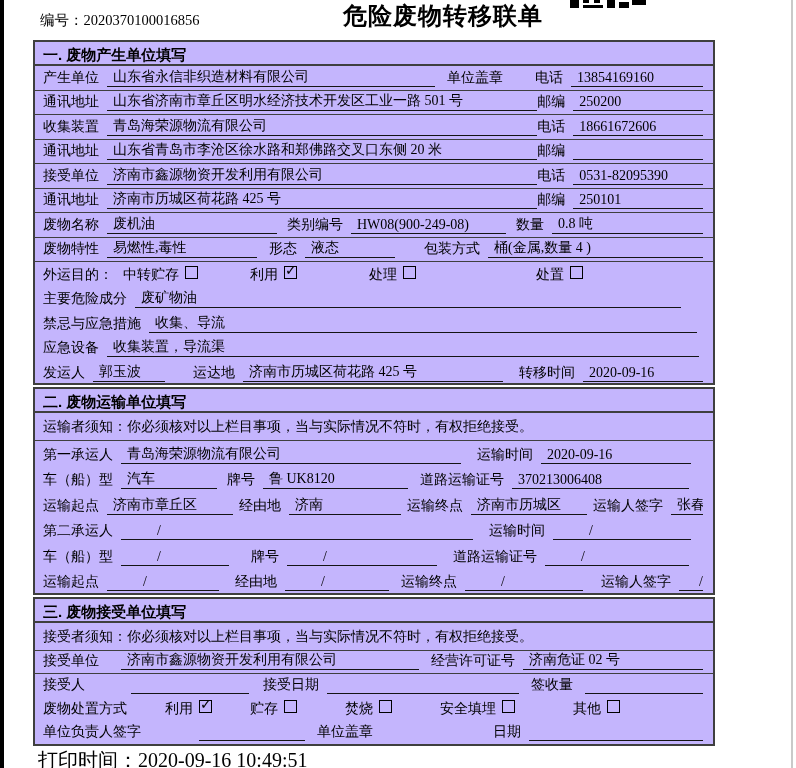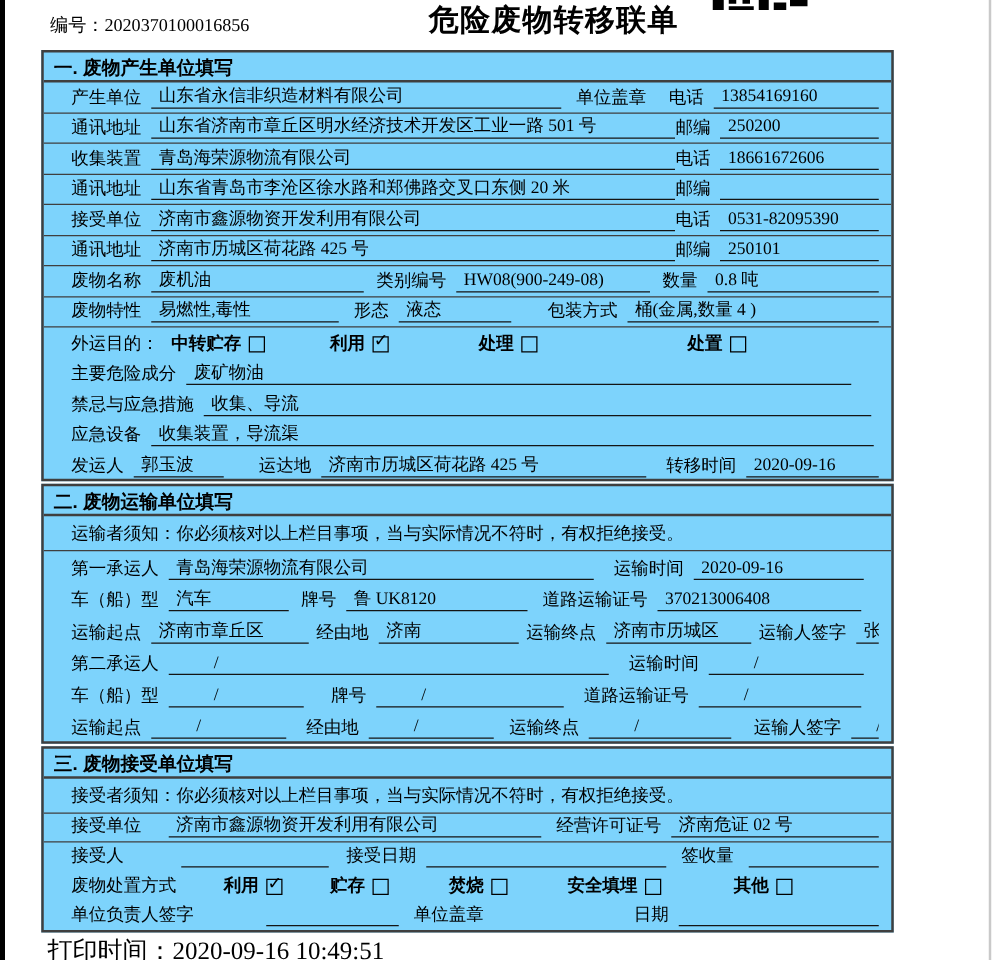--- a/index.html
+++ b/index.html
@@ -8,44 +8,44 @@
 
   .edge-left  { position:absolute; left:0; top:0; width:4px; height:768px; background:#000; }
   .edge-right { position:absolute; left:791px; top:0; width:2px; height:768px; background:#c9c9c9; }
 
   .serial { position:absolute; left:40px; top:11px; font-size:14.5px; white-space:nowrap; }
   .doc-title { position:absolute; left:90px; top:0px; width:706px; text-align:center;
                font-family:Liberation Mono, monospace; font-weight:bold;
                font-size:24px; letter-spacing:1px; }
   .qr { position:absolute; left:570px; top:0; width:82px; height:8px; }
 
-  .tbl { position:absolute; left:33px; width:682px; border:2px solid #3f3f3f; background:#7dd3fc; overflow:hidden; }
+  .tbl { position:absolute; left:33px; width:682px; border:2px solid #3f3f3f; background:#c4b5fd; overflow:hidden; }
   #s1 { top:40px;  height:345px; }
   #s2 { top:387px; height:208px; }
   #s3 { top:597px; height:149px; }
 
   .sec-head { font-family:"Liberation Sans","DejaVu Sans",sans-serif; font-weight:bold;
               font-size:15px; height:24px; line-height:21px; padding:2px 8px 0;
               border-bottom:2px solid #3f3f3f; }
 
-  .row { display:flex; align-items:flex-end; padding:0 10px 3px 22px; }
+  .row { display:flex; align-items:flex-end; padding:0 10px 3px 8px; }
   #s1 .row { height:24.5px; }
   #s2 .row { height:25.5px; }
   #s3 .row { height:23.2px; }
   .notice-row { height:28px !important; border-bottom:1px solid #3f3f3f; align-items:center; padding-top:3px;text-align:right; }
   .sep { border-bottom:1px solid #3f3f3f; }
 
   .lbl { white-space:nowrap; }
   .uv  { border-bottom:1px solid #141414; white-space:nowrap; padding:0 2px 0 6px;
          margin-left:8px; min-height:17px; overflow:hidden; }
   .grow { flex:1; }
   .c { padding-left:36px; }
   .ml-auto { margin-left:auto; }
 
-  .opt { display:flex; align-items:flex-end; white-space:nowrap;font-weight:bold; }
+  .opt { display:flex; white-space:nowrap; }
   .cb { width:13px; height:13px; border:1px solid #000; margin-left:6px; margin-bottom:2px;
         position:relative; flex:none; }
   .cb.checked::after { content:"✓"; position:absolute; left:0; top:-5px; font-size:14px;
         font-weight:bold; font-family:"DejaVu Sans",sans-serif; }
 
   .print-time { position:absolute; left:38px; top:747px; font-size:20px; white-space:nowrap; }
 </style>
 </head>
 <body>
 

